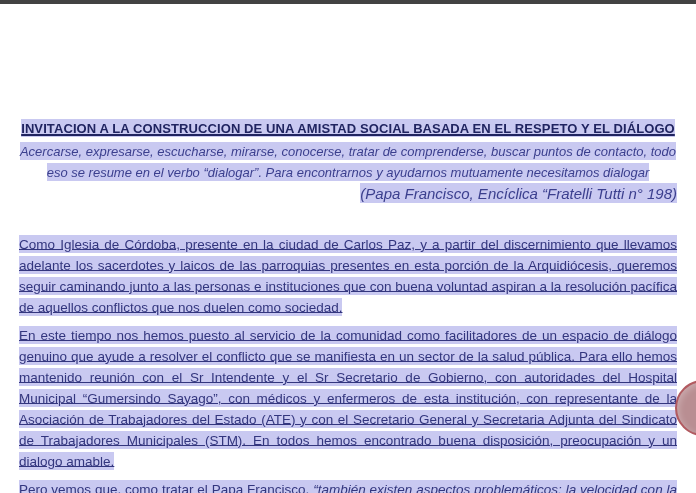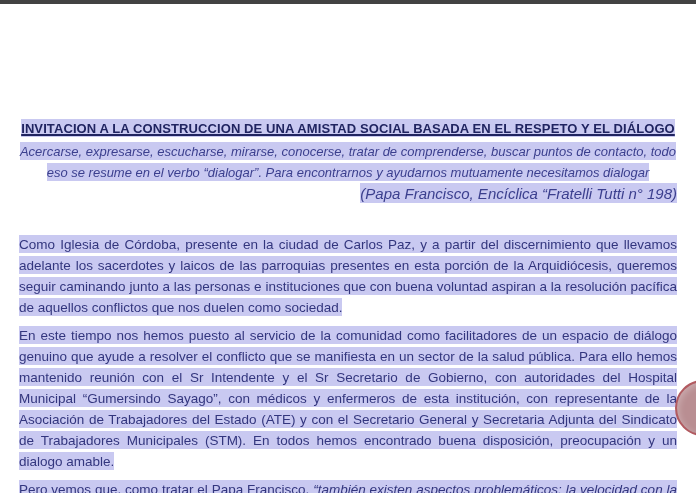--- a/index.html
+++ b/index.html
@@ -51,20 +51,21 @@
   }
   .epigraph-attribution{
     text-align:right;
     font-size:15px;line-height:21px;
     color:#3b3f8e;
   }
   .body-p{
     font-size:13.5px;line-height:21px;
     text-align:justify;
     color:var(--text);
+    text-decoration:underline;
   }
   .body-p.first{margin-top:30px;}
   .body-p{margin-bottom:7px;}
   .overlay-circle{
     position:absolute;left:675px;top:380px;
     width:56px;height:56px;border-radius:50%;
     background:var(--circle);
     border:2px solid var(--circle-rim);
     box-shadow:inset 2px 2px 6px rgba(255,255,255,0.25);
   }

